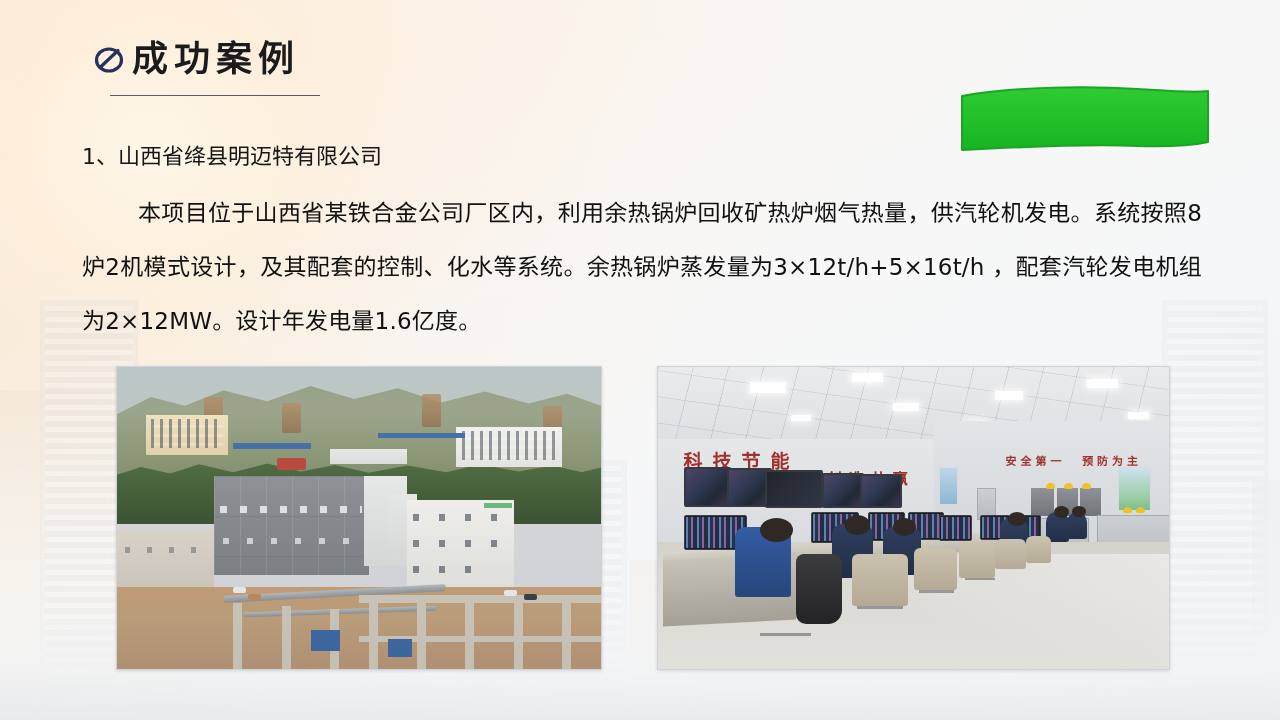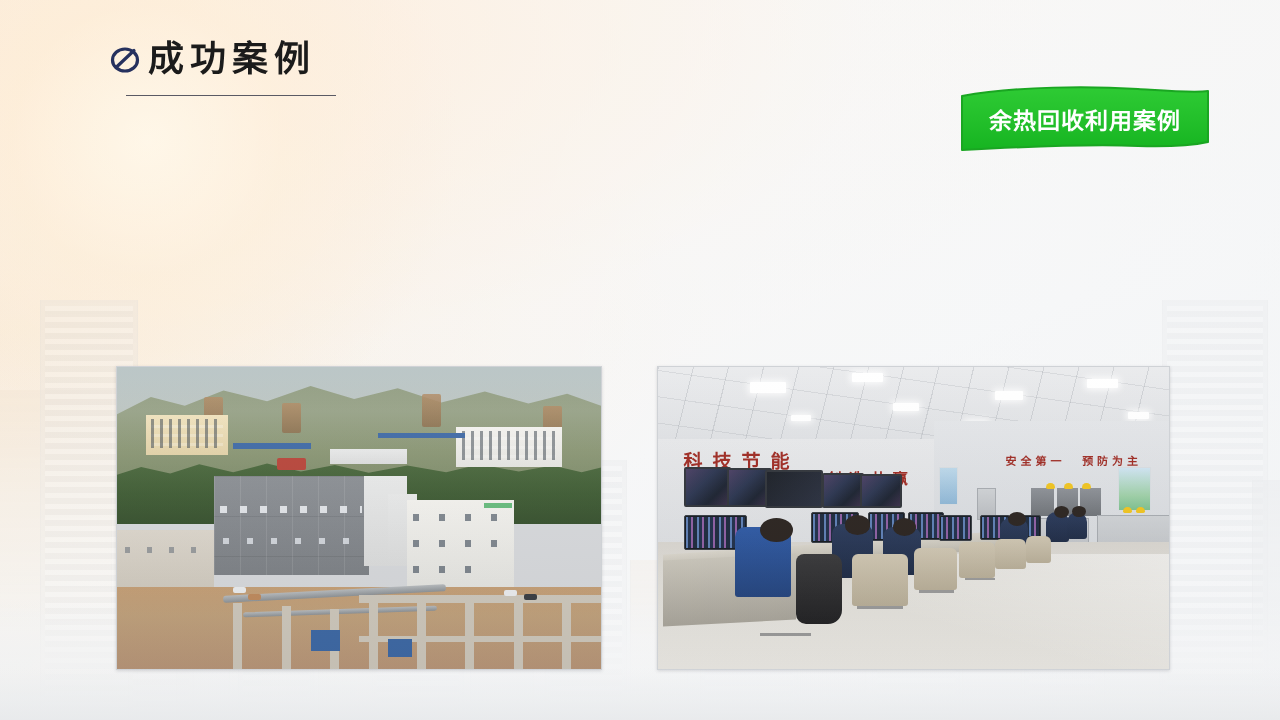--- a/index.html
+++ b/index.html
@@ -81,21 +81,21 @@
   }
   .bg-veil {
     position: absolute;
     inset: 0;
     background: linear-gradient(105deg, rgba(255,252,246,0.30) 0%, rgba(255,255,255,0.42) 42%, rgba(252,253,254,0.52) 72%, rgba(250,251,252,0.50) 100%);
   }
 
   
   .header {
     position: absolute;
-    left: 108px;
+    left: 92px;
     top: 32px;
     width: 420px;
   }
   .title-row {
     display: flex;
     align-items: center;
     gap: 6px;
     height: 54px;
   }
   .title-icon {
@@ -320,23 +320,26 @@
     <svg width="254" height="70" viewBox="0 0 254 70" aria-hidden="true">
       <defs>
         <linearGradient id="rbg" x1="0" y1="0" x2="0" y2="1">
           <stop offset="0%" stop-color="#2ecb34"></stop>
           <stop offset="55%" stop-color="#22bf2a"></stop>
           <stop offset="100%" stop-color="#16b421"></stop>
         </linearGradient>
       </defs>
       <path d="M4,12 C60,2 132,2 180,5 C212,7 236,9 250,7 L250,58 C236,61 212,63 180,62 C132,60 60,63 4,66 Z" fill="url(#rbg)" stroke="#1aa622" stroke-width="2" stroke-linejoin="round"></path>
     </svg>
-    <div class="ribbon-label">余热回收利用案例</div>
   </div>
 
+  <div class="body-copy">
+    <div class="lead-line">1、山西省绛县明迈特有限公司</div>
+    <div class="para">本项目位于山西省某铁合金公司厂区内，利用余热锅炉回收矿热炉烟气热量，供汽轮机发电。系统按照8炉2机模式设计，及其配套的控制、化水等系统。余热锅炉蒸发量为3×12t/h+5×16t/h ，配套汽轮发电机组为2×12MW。设计年发电量1.6亿度。</div>
+  </div>
 
   <div class="photo photo-left">
     <div class="photo-stage">
       <div class="lp-sky"></div>
       <div class="lp-hills"></div>
       <div class="lp-cliff" style="left:18%;"></div>
       <div class="lp-cliff" style="left:34%; top:12%; height:10%;"></div>
       <div class="lp-cliff" style="left:63%; top:9%;  height:11%;"></div>
       <div class="lp-cliff" style="left:88%; top:13%; height:12%;"></div>
       <div class="lp-trees"></div>

